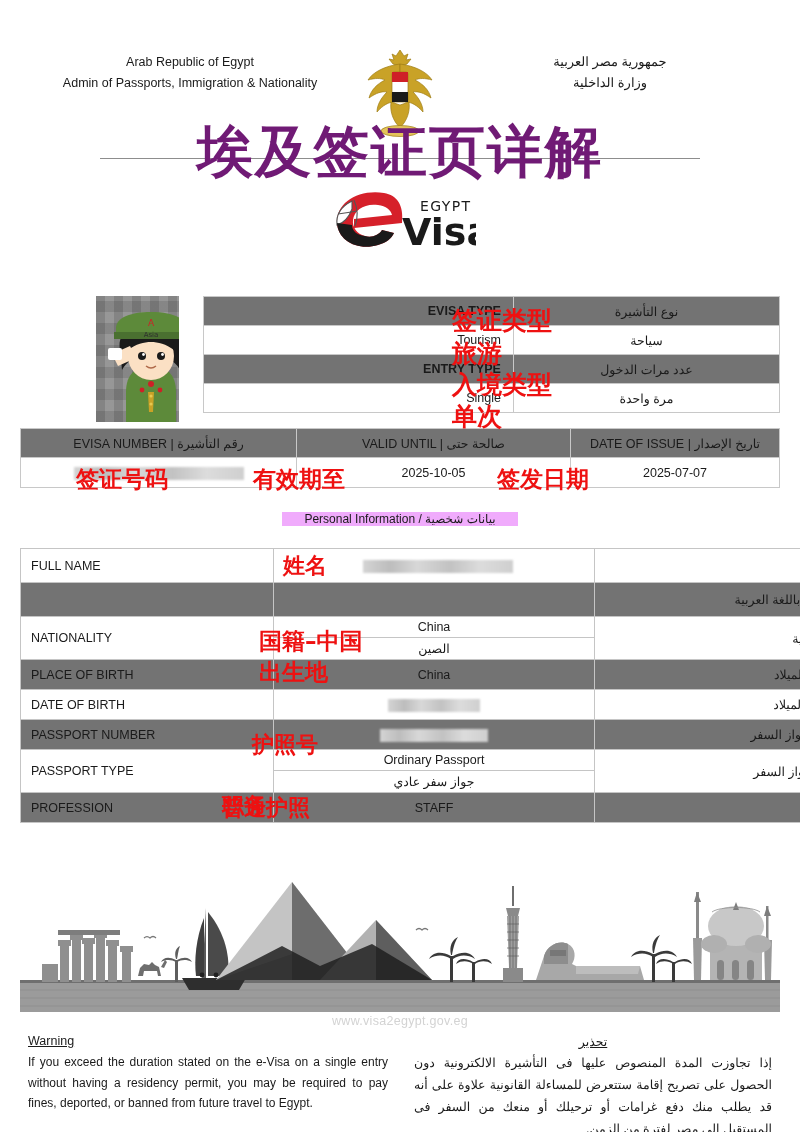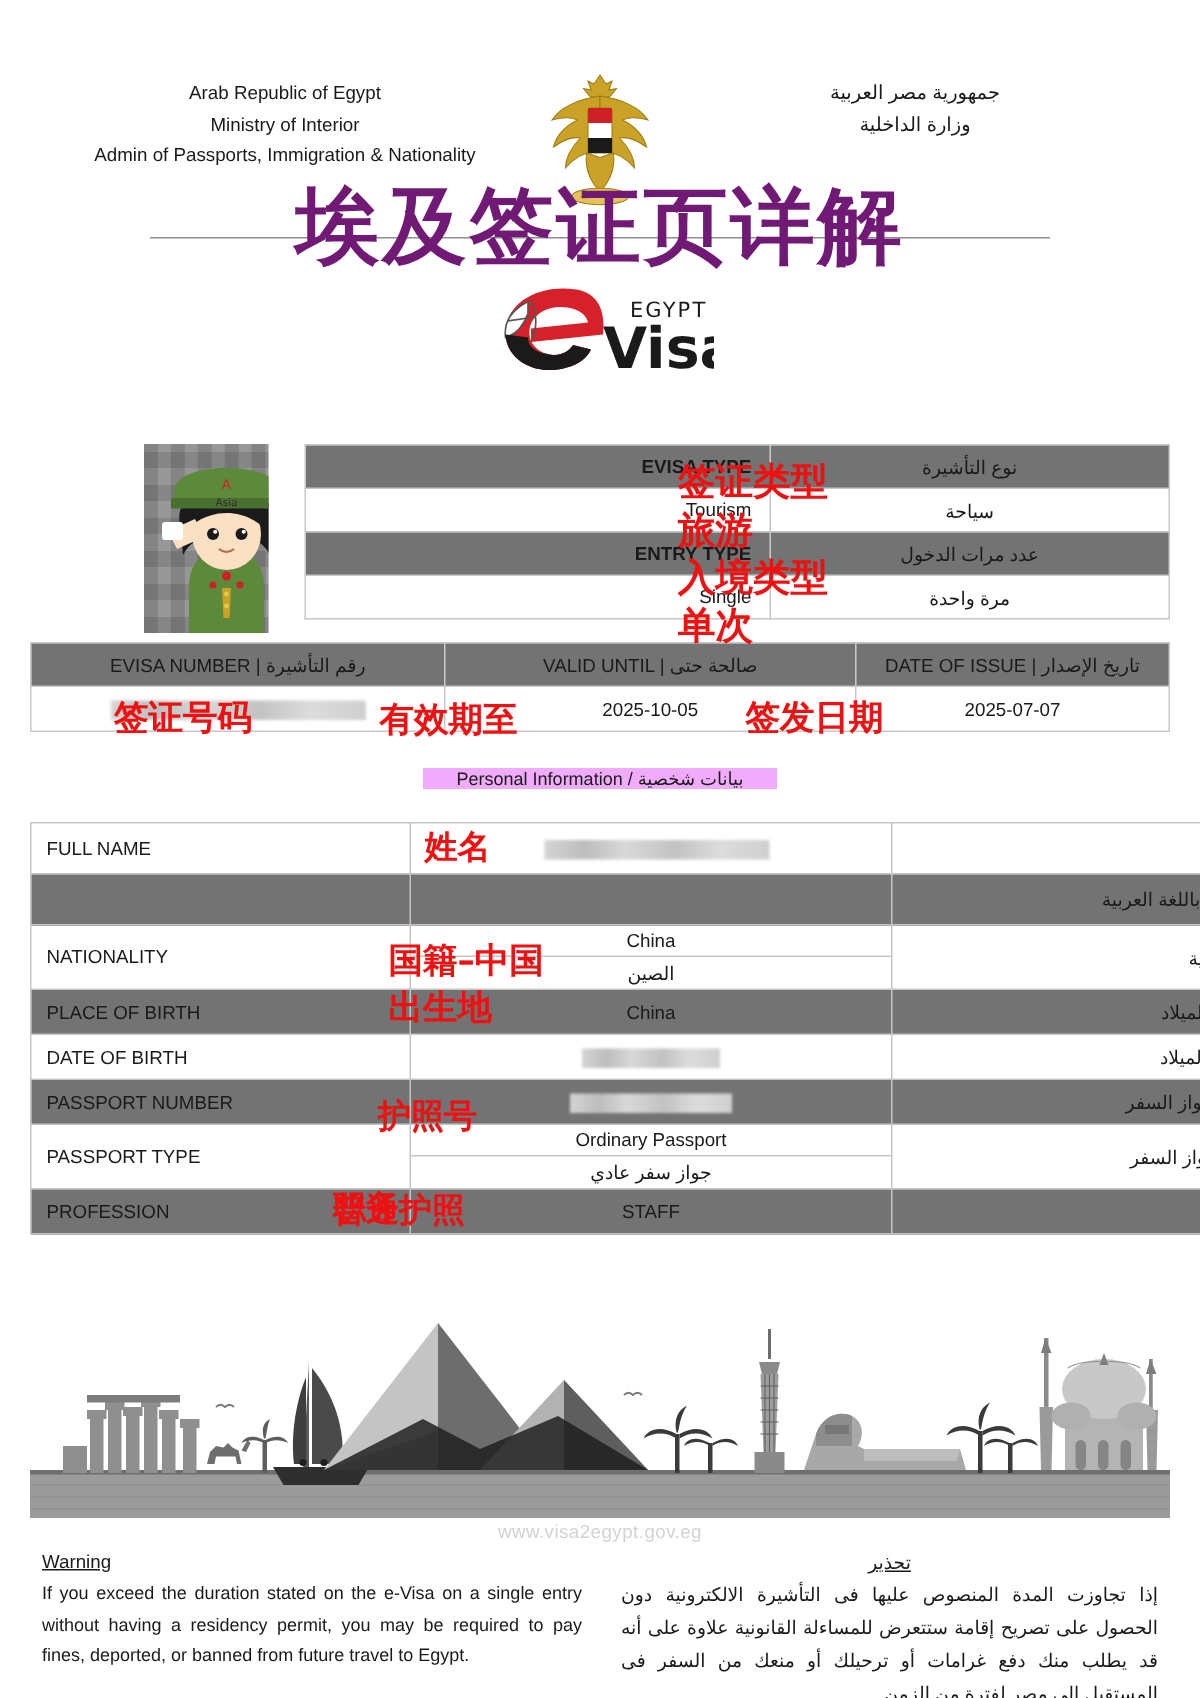--- a/index.html
+++ b/index.html
@@ -222,21 +222,20 @@
   }
   .warn-ar .warn-h { text-align: center; }
   .warn-ar .warn-b { text-align: justify; text-align-last: right; font-size: 12.5px; line-height: 1.75; }
 </style>
 </head>
 <body>
 
 <div class="doc-header">
   <div class="hdr-col en">
     <div>Arab Republic of Egypt</div>
-    <div>Ministry of Interior</div>
     <div>Admin of Passports, Immigration &amp; Nationality</div>
   </div>
 
   <div class="hdr-emblem">
     <svg width="74" height="92" viewBox="0 0 74 92">
       <g fill="#c9a227" stroke="#9d7c15" stroke-width=".7">
         <path d="M37 4 L33 10 L29 8 L31 14 L26 13 L30 18 L37 20 L44 18 L48 13 L43 14 L45 8 L41 10 Z"></path>
         <path d="M37 18 C22 20 10 26 5 34 C12 32 18 32 22 34 C14 38 8 44 6 52 C13 47 19 45 24 46 C18 52 14 59 14 66 C20 59 26 56 31 56 L37 54 Z"></path>
         <path d="M37 18 C52 20 64 26 69 34 C62 32 56 32 52 34 C60 38 66 44 68 52 C61 47 55 45 50 46 C56 52 60 59 60 66 C54 59 48 56 43 56 L37 54 Z"></path>
         <path d="M28 56 C27 64 29 71 33 77 L37 82 L41 77 C45 71 47 64 46 56 L37 59 Z"></path>

